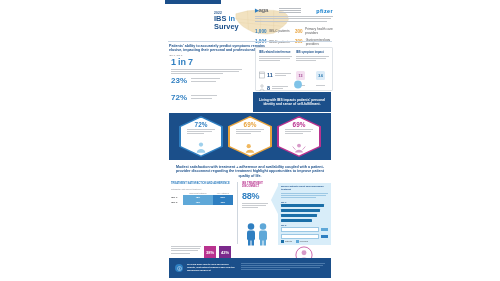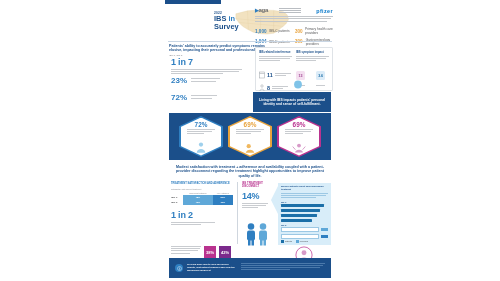--- a/index.html
+++ b/index.html
@@ -356,35 +356,27 @@
         </tr>
         <tr>
           <td class="lb">IBS-D</td>
           <td class="c1">46%</td>
           <td class="c2">19%</td>
         </tr>
       </tbody>
           </table>
     </div>
 
-    <div style="margin-top:5px">
-      <div class="bigstat">1 in 2</div>
-      <div class="body-lines" style="margin-top:1.5px;width:46px">
-            <i style="width:96%"></i>
-            <i style="width:66%"></i>
-          </div>
-      <div class="ghost" style="font-size:2px">patients have changed or stopped treatment in the past year.</div>
-    </div>
   </div>
 
   <div style="position:absolute;left:72px;top:182px;width:0.6px;height:62px;background:#cfd6de"></div>
 
   <div style="position:absolute;left:77px;top:182px;width:28px">
     <div class="kicker m">IBS TREATMENT DISCONNECT</div>
-    <div class="bigstat" style="margin-top:3px;color:#2f7fc1">14%</div>
+    <div class="bigstat" style="margin-top:3px;color:#2f7fc1">88%</div>
     <div class="body-lines" style="margin-top:1.5px;width:26px">
           <i style="width:100%"></i>
           <i style="width:92%"></i>
           <i style="width:60%"></i>
         </div>
     <div class="ghost" style="font-size:2px">of patients say they would like to discuss new treatment options with their provider.</div>
   </div>
 
   <svg style="position:absolute;left:78px;top:222px;width:28px;height:24px" viewBox="0 0 56 48">
     <circle cx="16" cy="9" r="6.5" fill="#2f7fc1"></circle>

